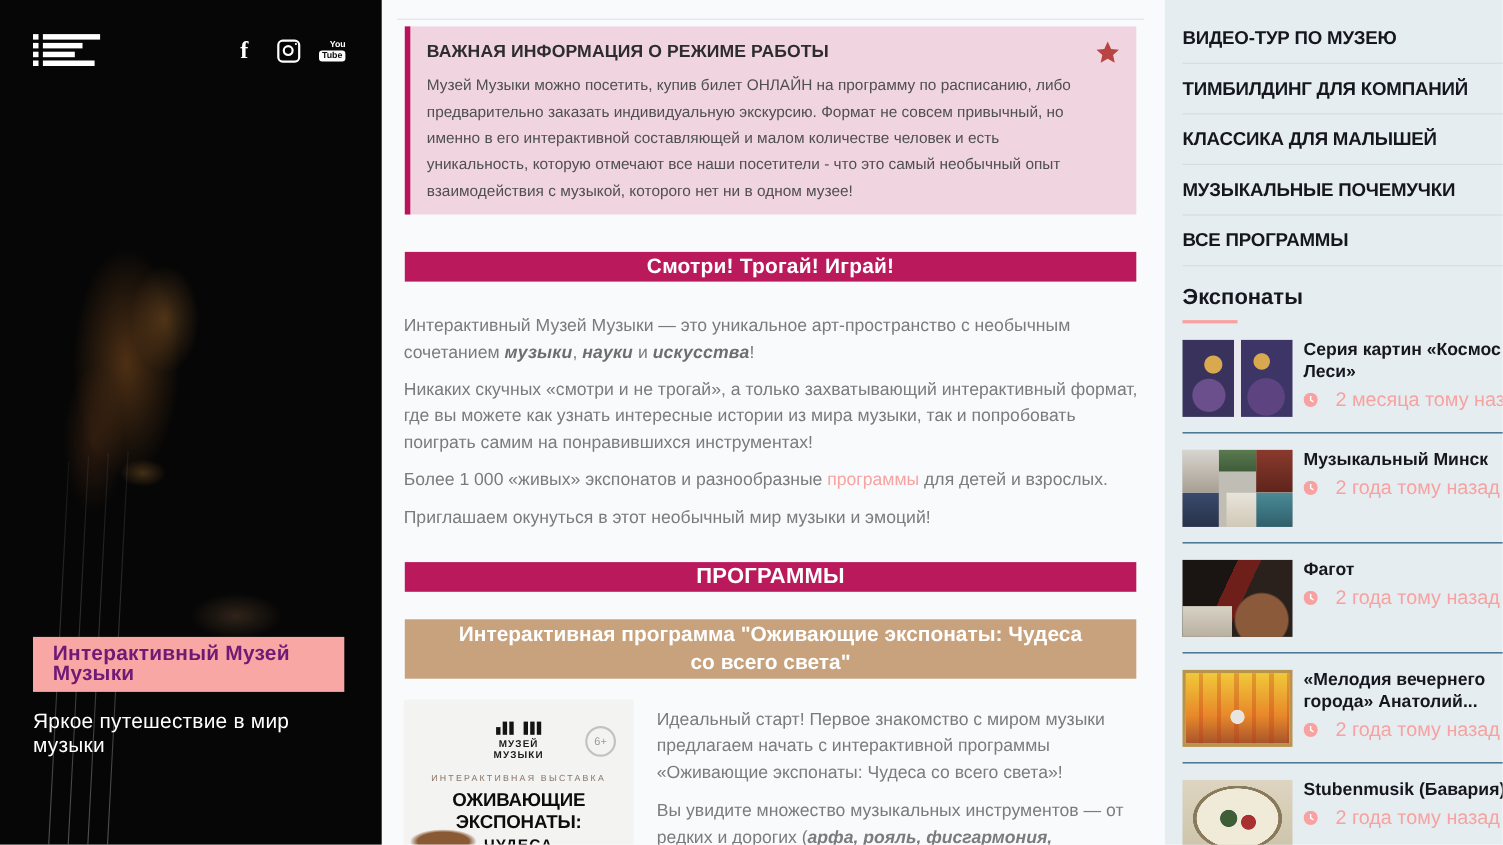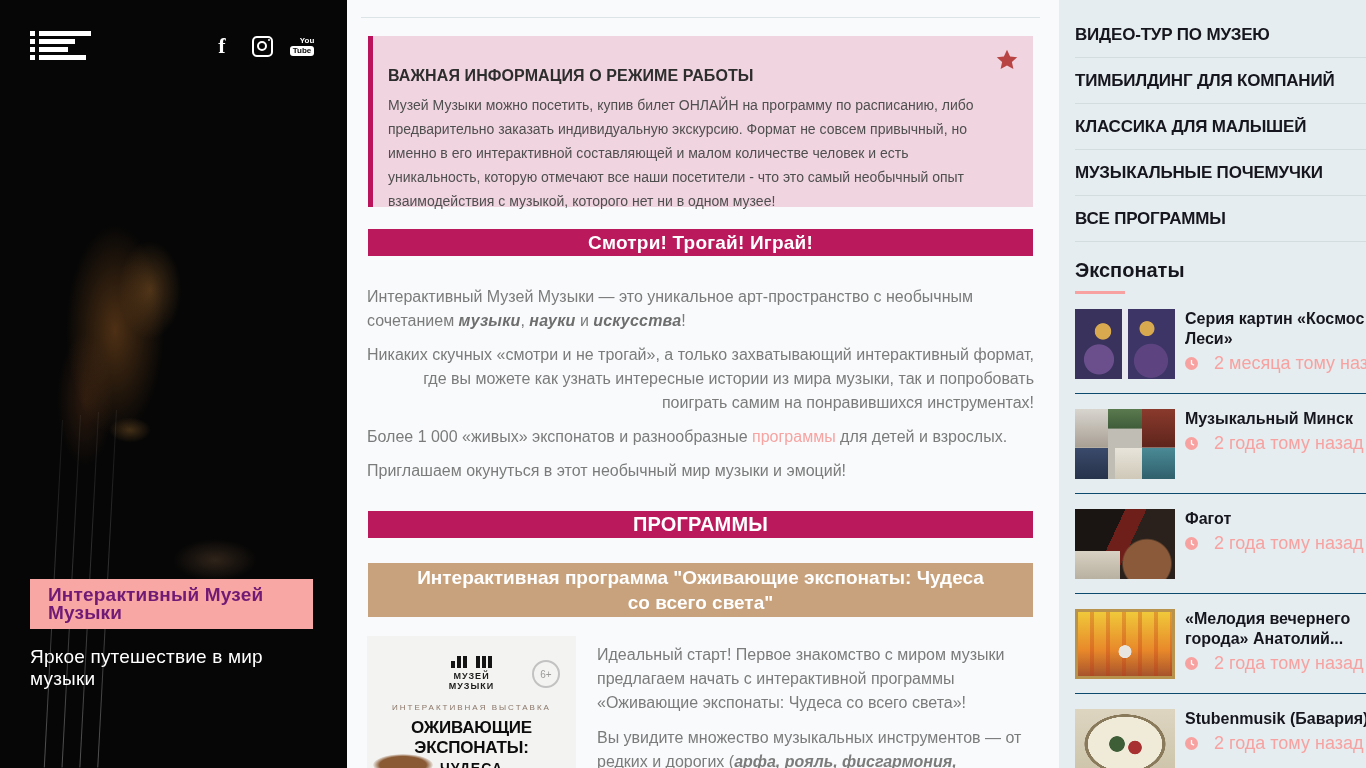--- a/index.html
+++ b/index.html
@@ -45,38 +45,38 @@
   .site-title-box span{font-size:19px;font-weight:bold;color:#701a75;line-height:18px;letter-spacing:.2px;}
   .tagline{position:absolute;left:30px;top:646px;width:300px;color:#ffffff;font-size:19px;letter-spacing:.2px;}
   .tickets-btn{
     position:absolute;left:30px;top:685px;width:121px;height:33px;
     border:1px solid #ffffff;color:#fff;font-size:13px;letter-spacing:1.5px;
     display:flex;align-items:center;justify-content:center;cursor:pointer;background:transparent;
   }
   
   .topline{position:absolute;left:361px;top:17px;width:679px;height:1px;background:#dde4e8;}
   .notice{
-    position:absolute;left:368px;top:36px;width:665px;height:171px;box-sizing:border-box;
+    position:absolute;left:368px;top:24px;width:665px;height:171px;box-sizing:border-box;
     background:#f0d4e0;border-left:5px solid #ba135c;
-    padding:31px 46px 0 15px;
+    padding:15px 46px 0 15px;
   }
   .notice-title{font-size:16px;font-weight:bold;color:#2d2d2d;letter-spacing:.1px;}
   .notice-body{margin-top:8px;font-size:14px;line-height:24px;color:#4f4f4f;}
   .notice-star{position:absolute;right:14px;top:12px;width:24px;height:24px;}
   .banner{
     position:absolute;left:368px;width:665px;height:27px;background:#ba195b;
     color:#fff;font-weight:bold;font-size:19px;display:flex;align-items:center;justify-content:center;
     letter-spacing:.2px;
   }
   .banner-1{top:229px;}
   .banner-2{top:511px;font-size:20px;}
   .para{position:absolute;left:367px;width:667px;margin:0;font-size:16px;line-height:24px;color:#7b7b7b;}
   .para b i{color:#6e6e6e;letter-spacing:.2px;}
   .para-1{top:285px;}
-  .para-2{top:343px;text-align:right;}
+  .para-2{top:343px;}
   .para-3{top:425px;}
   .para-4{top:459px;}
   .link-pink{color:#f7a3a1;text-decoration:none;cursor:pointer;}
   .program-heading{
     position:absolute;left:368px;top:563px;width:665px;height:54px;box-sizing:border-box;
     background:#c8a27c;color:#fff;font-weight:bold;font-size:19px;line-height:25px;
     display:flex;align-items:center;justify-content:center;text-align:center;padding:0 40px;
   }
   .poster{
     position:absolute;left:367px;top:636px;width:209px;height:132px;background:#f3f3f1;

